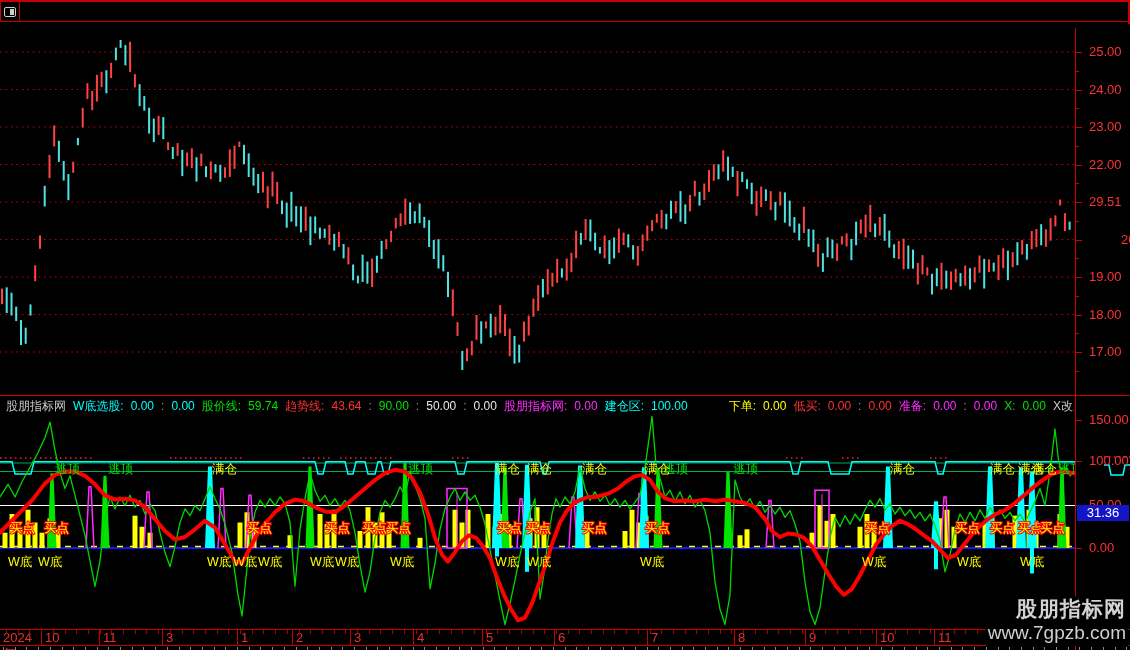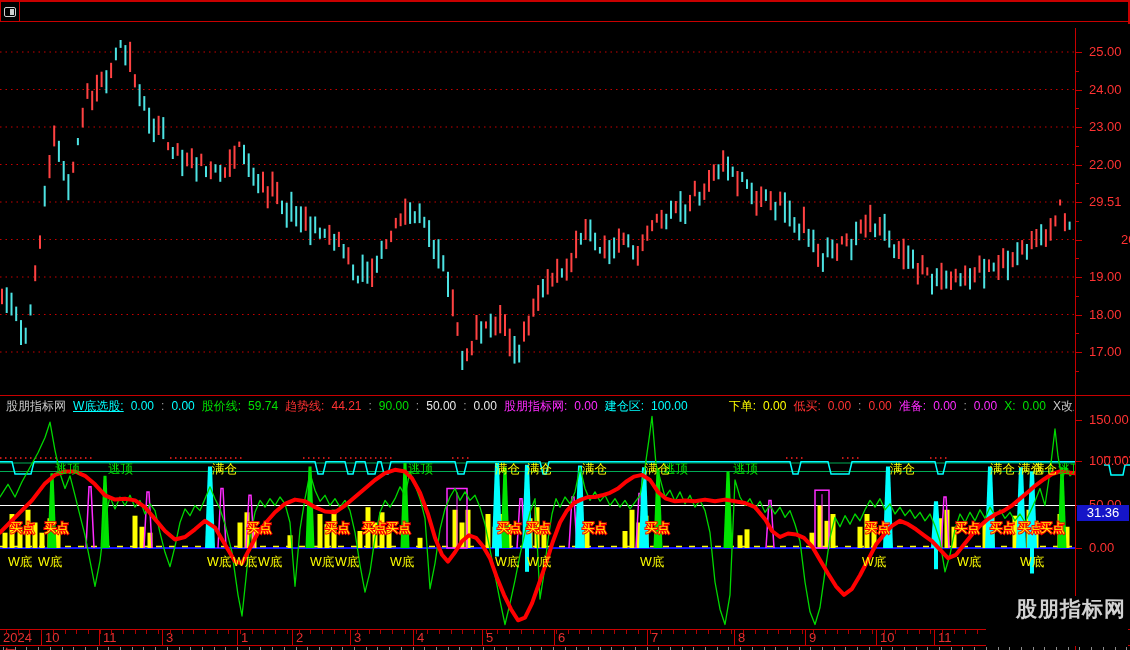--- a/index.html
+++ b/index.html
@@ -316,28 +316,28 @@
       <rect x="1059.1" y="159.5" width="2" height="6.0" fill="#ff4242"></rect>
       <rect x="1063.9" y="173.2" width="2" height="18.0" fill="#ff4242"></rect>
       <rect x="1068.6" y="181.6" width="2" height="8.2" fill="#4de3e3"></rect>
     </svg>
 
   <div class="hsep"></div>
 
   <div class="indheader">
     <span class="circlechev" style="margin:0 4px 0 2px;"></span>
   <span class="hi" style="color: rgb(200, 200, 200);">股朋指标网</span>
-      <span class="hi" style="color: rgb(0, 255, 255); text-decoration: underline;">W底选股:</span>
+      <span class="hi" style="color: rgb(0, 255, 255);">W底选股:</span>
       <span class="hi" style="color: rgb(0, 255, 255);">0.00</span>
       <span class="hi" style="color: rgb(154, 154, 154);">:</span>
       <span class="hi" style="color: rgb(0, 255, 255);">0.00</span>
       <span class="hi" style="color: rgb(0, 224, 0);">股价线:</span>
       <span class="hi" style="color: rgb(0, 224, 0);">59.74</span>
       <span class="hi" style="color: rgb(255, 50, 50);">趋势线:</span>
-      <span class="hi" style="color: rgb(255, 50, 50);">44.21</span>
+      <span class="hi" style="color: rgb(255, 50, 50);">43.64</span>
       <span class="hi" style="color: rgb(154, 154, 154);">:</span>
       <span class="hi" style="color: rgb(0, 224, 0);">90.00</span>
       <span class="hi" style="color: rgb(154, 154, 154);">:</span>
       <span class="hi" style="color: rgb(232, 232, 232);">50.00</span>
       <span class="hi" style="color: rgb(154, 154, 154);">:</span>
       <span class="hi" style="color: rgb(232, 232, 232);">0.00</span>
       <span class="hi" style="color: rgb(255, 44, 255);">股朋指标网:</span>
       <span class="hi" style="color: rgb(255, 44, 255);">0.00</span>
       <span class="hi" style="color: rgb(0, 255, 255);">建仓区:</span>
       <span class="hi" style="color: rgb(0, 255, 255);">100.00</span>
@@ -795,14 +795,15 @@
       <div class="r2tick" style="left: 1067.7px;"></div>
       <div class="r2tick" style="left: 1079.4px;"></div>
       <div class="r2tick" style="left: 1091.1px;"></div>
       <div class="r2tick" style="left: 1102.8px;"></div>
       <div class="r2tick" style="left: 1114.5px;"></div>
       <div class="r2tick" style="left: 1126.2px;"></div>
     </div>
 
   <div class="watermark">
     <div class="wm1">股朋指标网</div>
+    <div class="wm2">www.7gpzb.com</div>
   </div>
 </div>
 
 </body></html>

